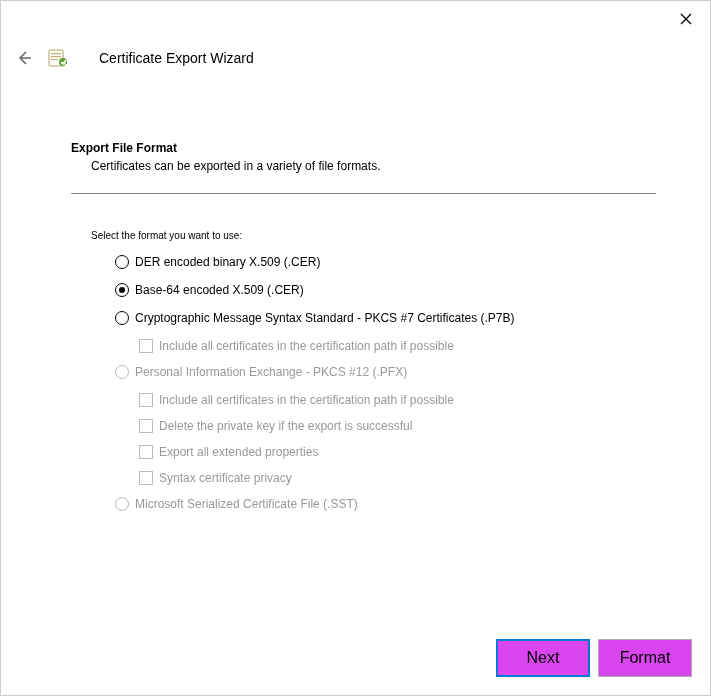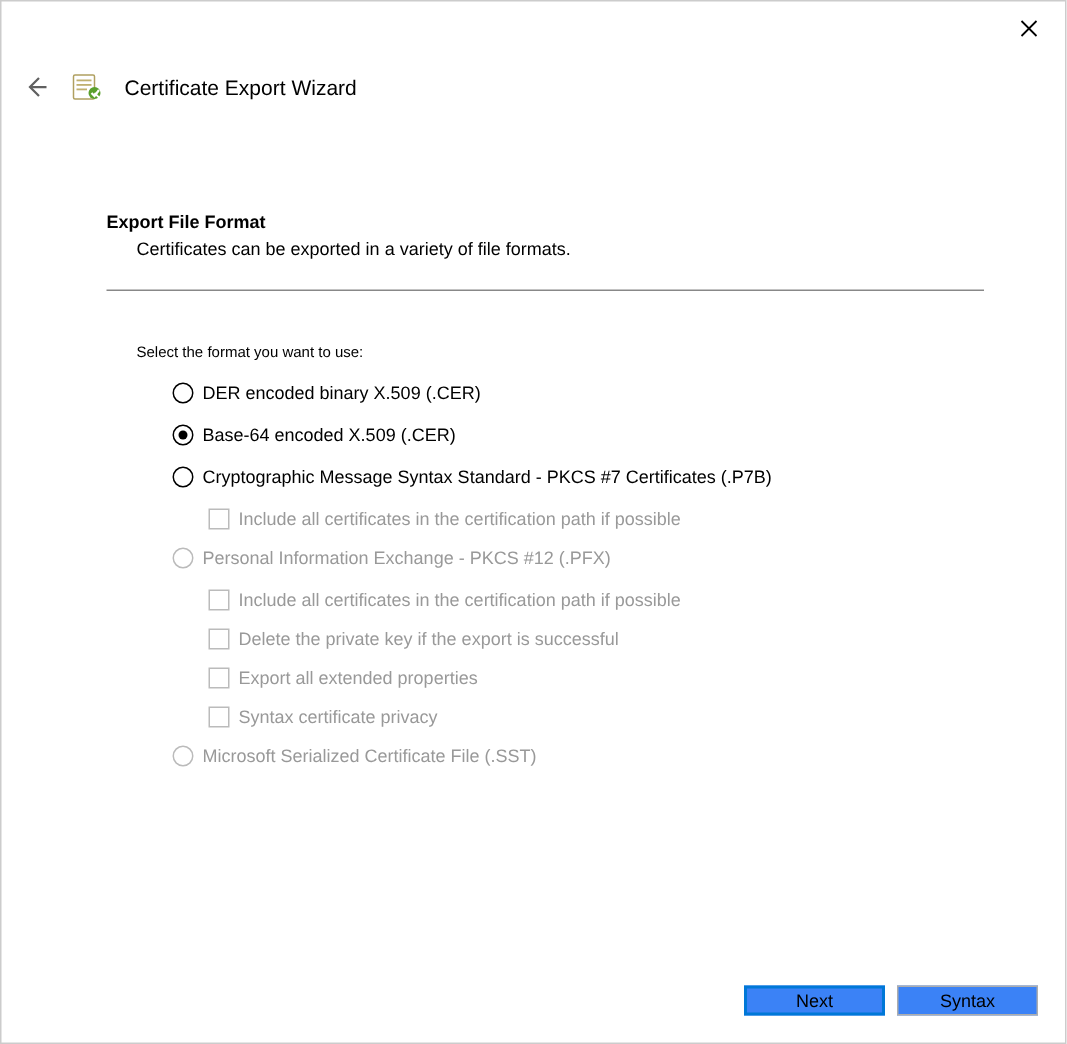--- a/index.html
+++ b/index.html
@@ -50,20 +50,21 @@
     }
     .header-icon {
       width: 22px;
       height: 22px;
       position: relative;
     }
     .header-title {
       font-size: 14px;
       color: #000;
       font-weight: 400;
+      margin-left: 16px;
     }
     .content {
       position: absolute;
       top: 140px;
       left: 70px;
       right: 54px;
     }
     .section-title {
       font-weight: 700;
       font-size: 12px;
@@ -134,24 +135,24 @@
     }
     .button-bar {
       position: absolute;
       bottom: 18px;
       right: 18px;
       display: flex;
       gap: 8px;
     }
     .btn {
       width: 94px;
-      height: 20px;
+      height: 38px;
       font-family: inherit;
-      font-size: 12px;
-      background: #3b82f6;
+      font-size: 16px;
+      background: #d946ef;
       border: 1px solid #adadad;
       cursor: pointer;
       display: flex;
       align-items: center;
       justify-content: center;
     }
     .btn.primary {
       border: 2px solid #0078d7;
     }
   </style>
@@ -237,14 +238,14 @@
     <div class="radio-row disabled">
       <div class="radio-circle"></div>
       <span>Microsoft Serialized Certificate File (.SST)</span>
     </div>
 
   </div>
 </div>
 
 <div class="button-bar">
   <button class="btn primary">Next</button>
-  <button class="btn">Syntax</button>
+  <button class="btn">Format</button>
 </div>
 
 </body></html>

